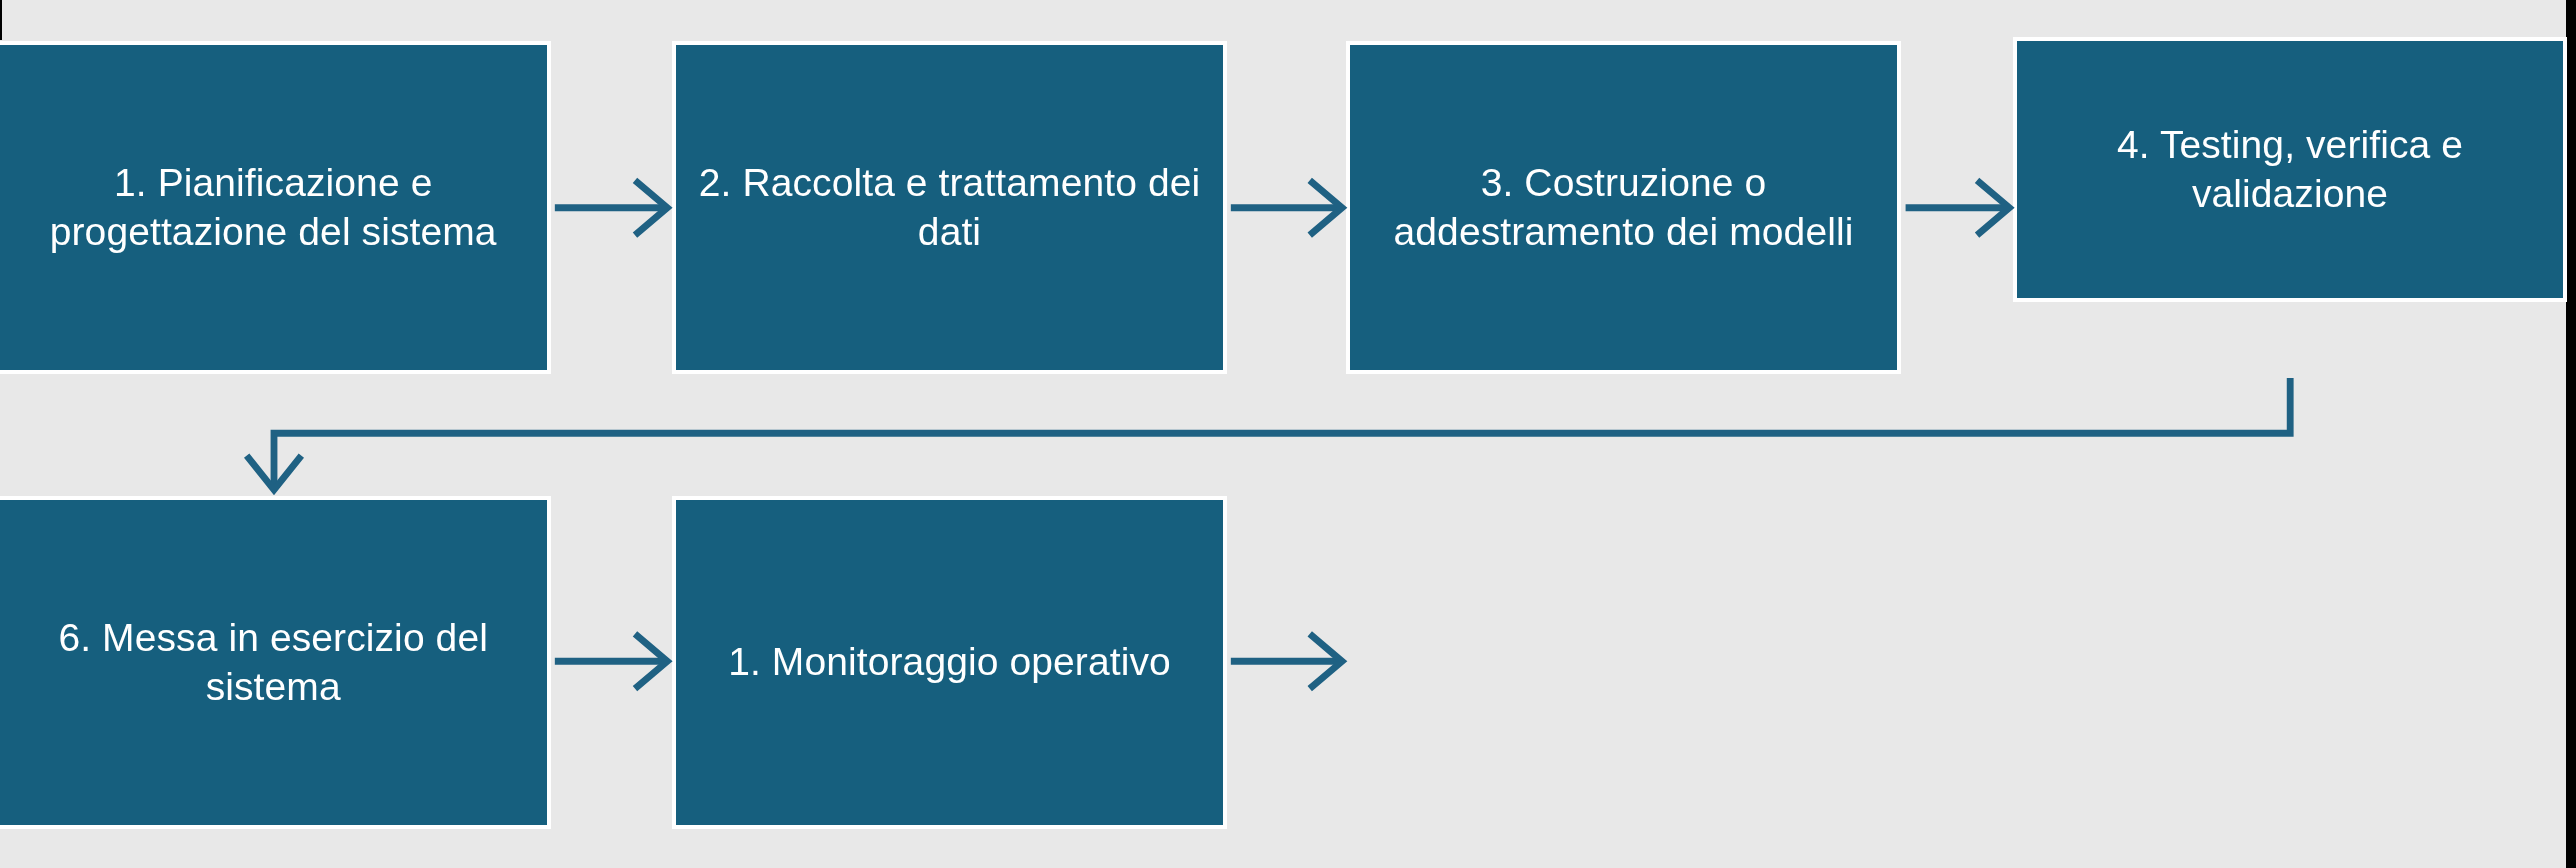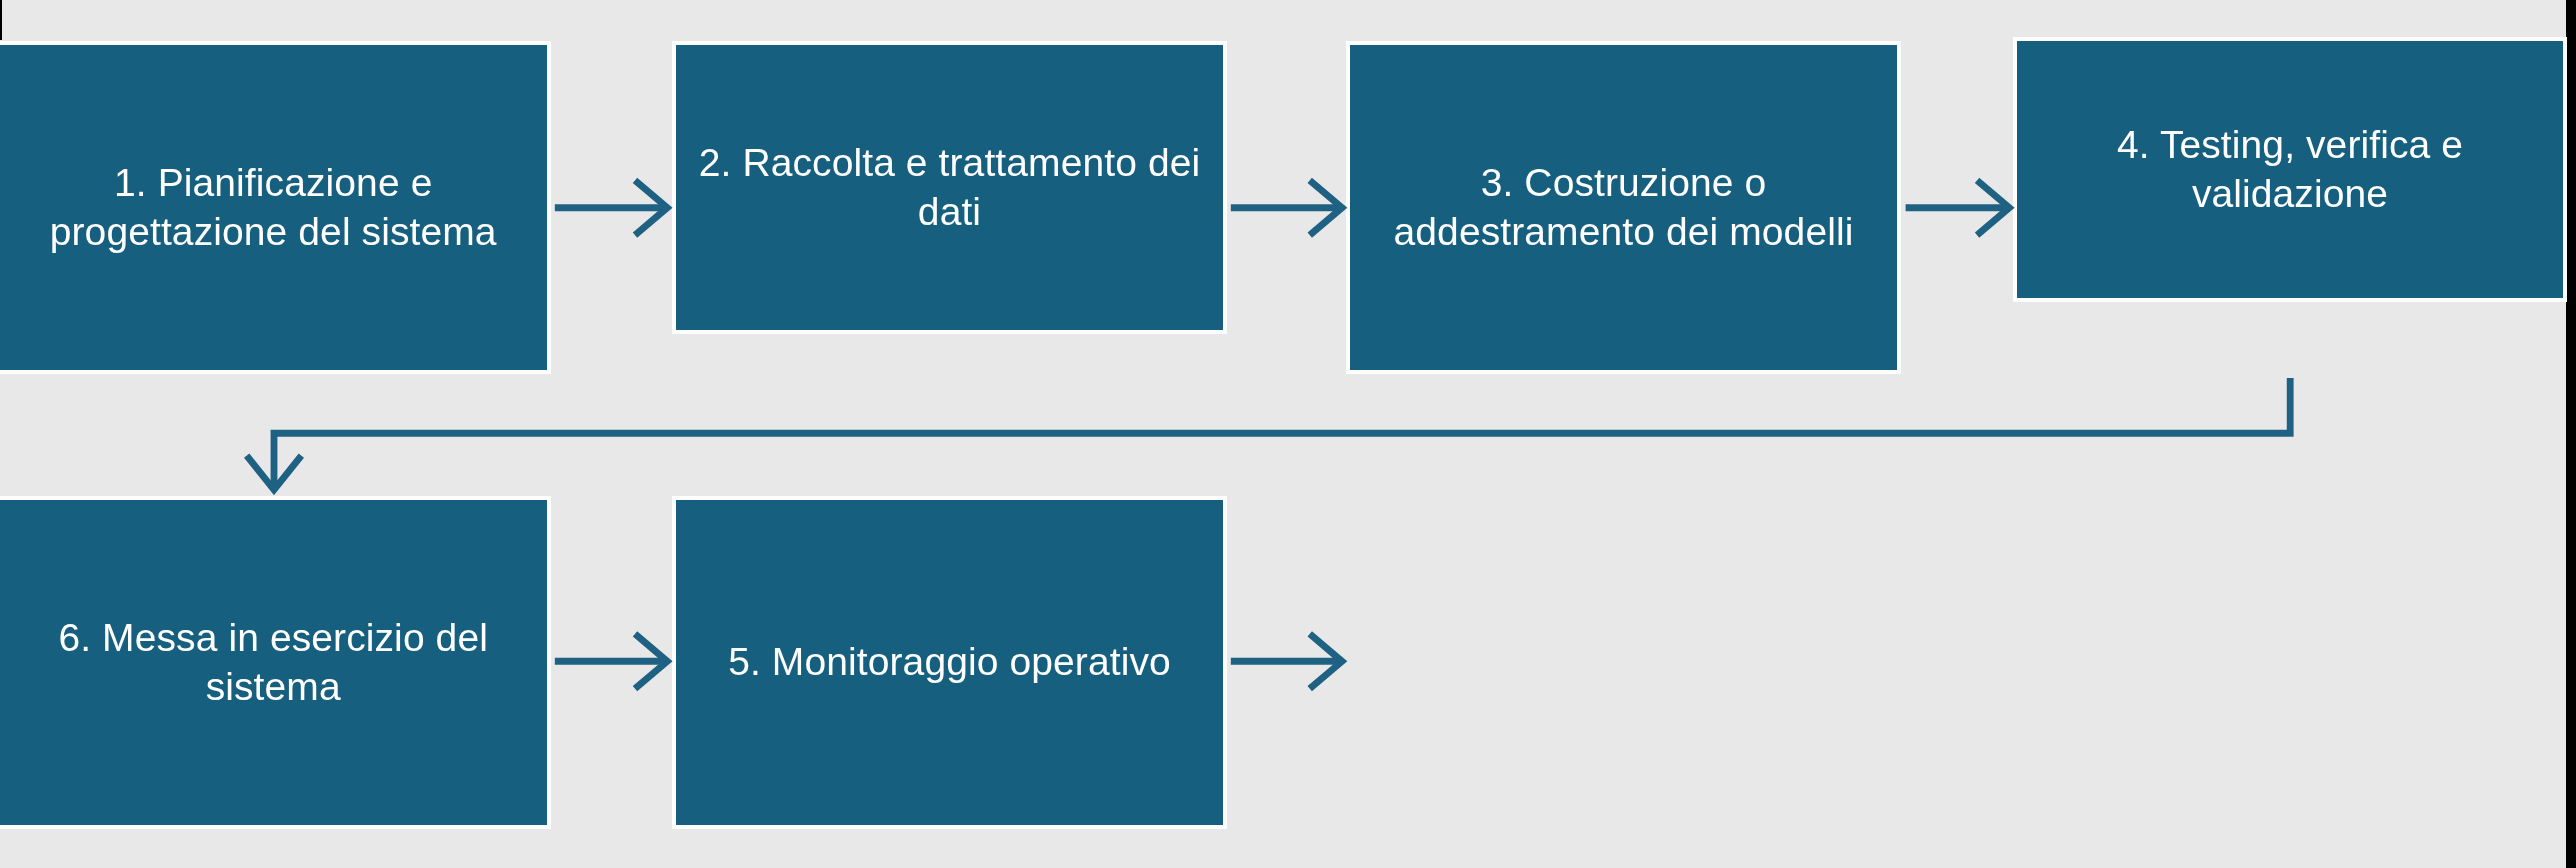--- a/index.html
+++ b/index.html
@@ -63,38 +63,38 @@
 
 <div id="canvas">
 
   <div class="frame-edge-left"></div>
   <div class="frame-edge-right"></div>
 
   <div class="node" style="left:-4.3px; top:41px; width:555px; height:333px;">
     <span class="node-label">1. Pianificazione e progettazione del sistema</span>
   </div>
 
-  <div class="node" style="left:672px; top:41px; width:555px; height:293px;">
+  <div class="node" style="left:672px; top:41px; width:555px; height:333px;">
     <span class="node-label">2. Raccolta e trattamento dei dati</span>
   </div>
 
   <div class="node" style="left:1346px; top:41px; width:555px; height:333px;">
     <span class="node-label">3. Costruzione o addestramento dei modelli</span>
   </div>
 
   <div class="node" style="left:2013px; top:37px; width:554px; height:265px;align-items:center;">
     <span class="node-label">4. Testing, verifica e validazione</span>
   </div>
 
   <div class="node" style="left:-4.3px; top:496px; width:555px; height:333px;">
     <span class="node-label">6. Messa in esercizio del sistema</span>
   </div>
 
   <div class="node" style="left:672px; top:496px; width:555px; height:333px;">
-    <span class="node-label">5. Monitoraggio operativo</span>
+    <span class="node-label">1. Monitoraggio operativo</span>
   </div>
 
 
   <svg id="connectors" viewBox="0 0 4146 1398">
     <g fill="none" stroke="#1f6183" stroke-width="11" stroke-linecap="butt" stroke-linejoin="miter">
 
       <g>
         <line x1="893" y1="334" x2="1074" y2="334"></line>
         <polyline points="1022,290 1074,334 1022,378"></polyline>
       </g>

